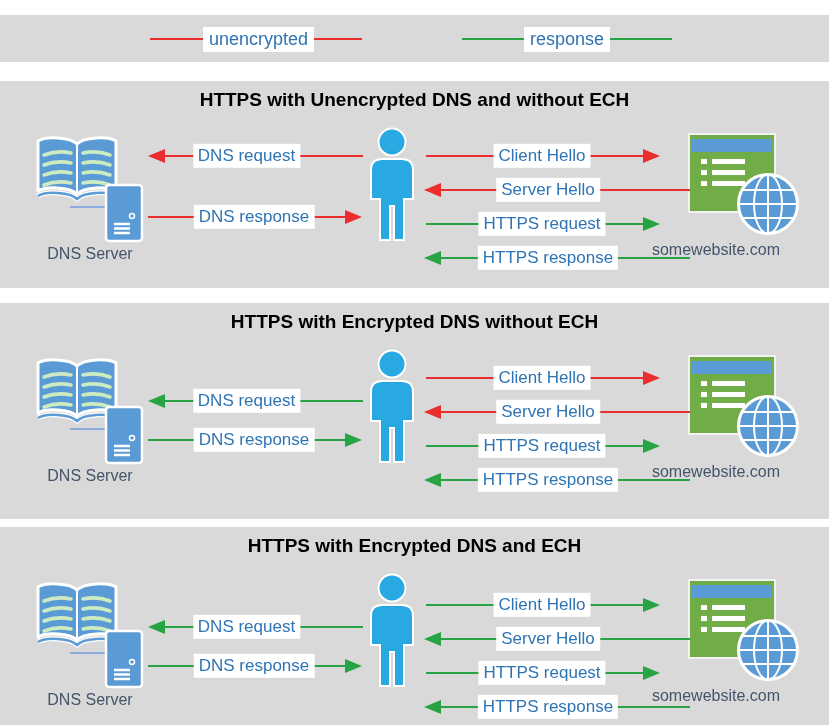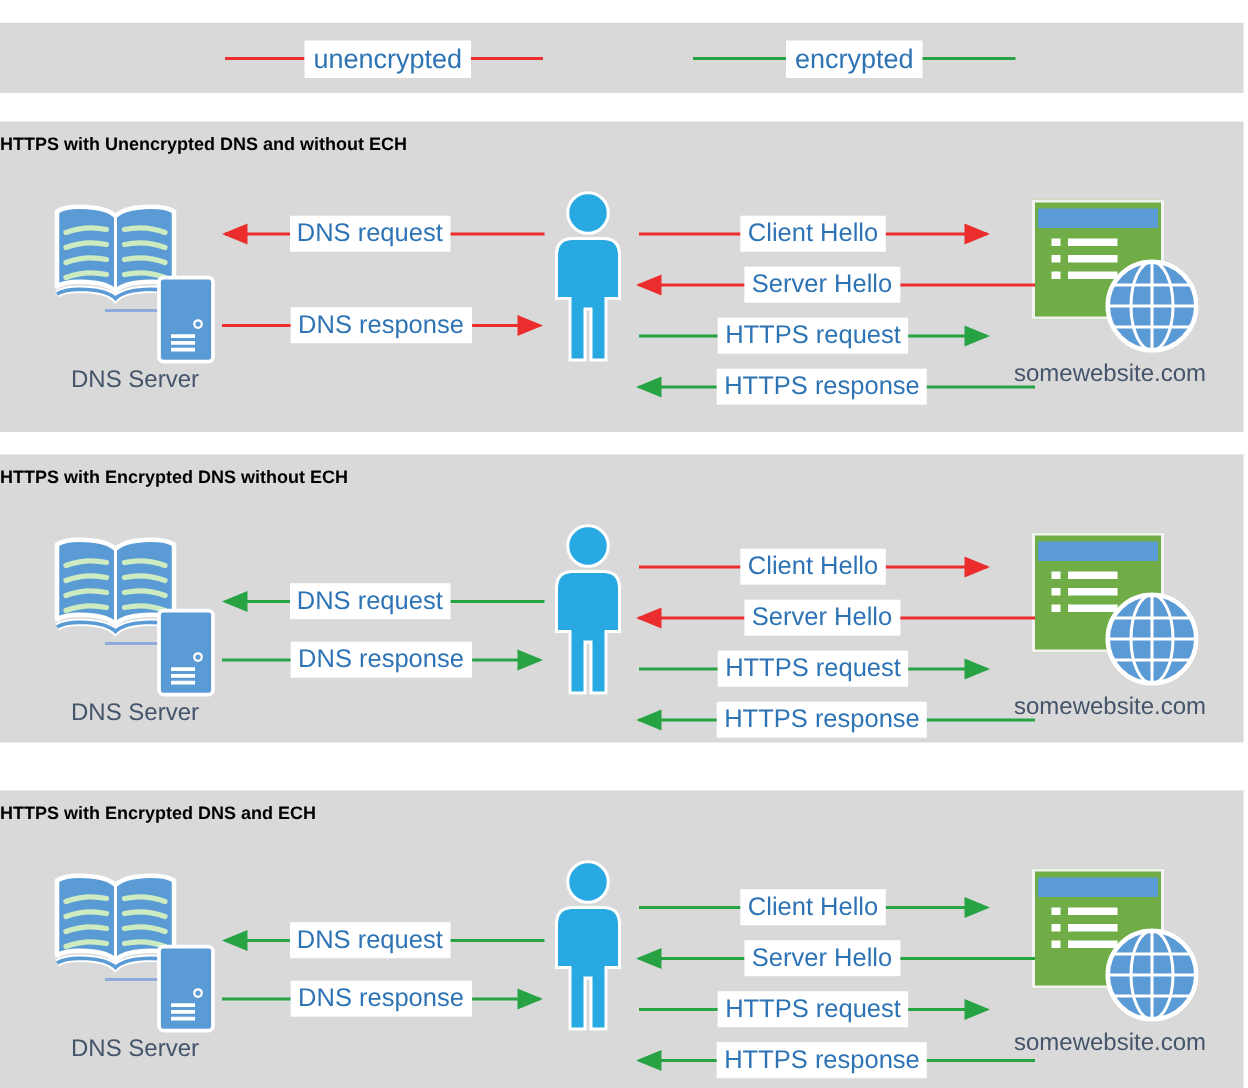--- a/index.html
+++ b/index.html
@@ -2,22 +2,22 @@
 <html><head>
 <meta charset="utf-8">
 <style>
   html,body{margin:0;padding:0;background:#ffffff;font-family:"Liberation Sans",sans-serif;}
   #app{position:relative;width:832px;height:725px;background:#ffffff;overflow:hidden;margin-top:15px;}
 
   .graybar{position:absolute;left:0;width:829px;background:#d9d9d9;}
   #legend{top:0;height:47px;}
   .panel{position:absolute;left:0;width:829px;background:#d9d9d9;}
 
-  .ptitle{position:absolute;top:8px;left:0;width:100%;margin:0;
-          font-size:12px;font-weight:bold;color:#000;}
+  .ptitle{position:absolute;top:8px;left:0;width:100%;margin:0;text-align:center;
+          font-size:19px;font-weight:bold;color:#000;}
 
   
   .arrow{position:absolute;height:22px;}
   .unenc{color:#ec2d2d;}
   .enc{color:#27a344;}
   .arrow .line{position:absolute;left:2px;right:2px;top:10px;height:2px;background:currentColor;}
   .arrow .head{position:absolute;top:4px;width:0;height:0;
                border-top:7px solid transparent;border-bottom:7px solid transparent;}
   .dir-left .head{left:0;border-right:17px solid currentColor;}
   .dir-right .head{right:0;border-left:17px solid currentColor;}
@@ -44,36 +44,36 @@
   .person{position:absolute;left:362px;top:46px;}
 
   
   .browser{position:absolute;left:688px;top:52px;width:88px;height:80px;
            background:#70ad47;border:2px solid #f2f2f2;box-sizing:border-box;}
   .titlebar{position:absolute;left:2px;right:2px;top:4px;height:13px;background:#5b9bd5;}
   .listrow{position:absolute;left:11px;height:5px;}
   .listrow .dot{position:absolute;left:0;top:0;width:6px;height:5px;background:#fff;}
   .listrow .bar{position:absolute;left:11px;top:0;width:33px;height:5px;background:#fff;}
   .globe{position:absolute;left:735px;top:90px;}
-  .site-cap{left:660px;top:160px;width:160px;}
+  .site-cap{left:636px;top:160px;width:160px;}
 </style>
 </head>
 <body>
 
 <div id="app">
 
   <div id="legend" class="graybar">
     <div class="legend-item unenc" style="left:150px;">
       <span class="seg" style="width:53px;"></span>
       <span class="lbl">unencrypted</span>
       <span class="seg" style="width:48px;"></span>
     </div>
     <div class="legend-item enc" style="left:462px;">
       <span class="seg" style="width:62px;"></span>
-      <span class="lbl">encrypted</span>
+      <span class="lbl">response</span>
       <span class="seg" style="width:62px;"></span>
     </div>
   </div>
 
   <section class="panel" style="top:66px;height:207px;">
     <h2 class="ptitle">HTTPS with Unencrypted DNS and without ECH</h2>
 
     <div class="book">
       <svg width="88" height="72" viewBox="0 0 88 72">
         <path d="M44,11 C37,4 13,3 5,8 L5,58 C13,53 37,54 44,61 C51,54 75,53 83,58 L83,8 C75,3 51,4 44,11 Z" fill="#5b9bd5" stroke="#fff" stroke-width="3" stroke-linejoin="round"></path>
@@ -167,21 +167,21 @@
         <span class="head"></span>
       <span class="albl">HTTPS request</span>
     </div>
     <div class="arrow enc dir-left" style="left:424px;top:166px;width:268px;">
       <span class="line"></span>
         <span class="head"></span>
       <span class="albl">HTTPS response</span>
     </div>
   </section>
 
-  <section class="panel" style="top:288px;height:192px;">
+  <section class="panel" style="top:288px;height:216px;">
     <h2 class="ptitle">HTTPS with Encrypted DNS without ECH</h2>
 
     <div class="book">
       <svg width="88" height="72" viewBox="0 0 88 72">
         <path d="M44,11 C37,4 13,3 5,8 L5,58 C13,53 37,54 44,61 C51,54 75,53 83,58 L83,8 C75,3 51,4 44,11 Z" fill="#5b9bd5" stroke="#fff" stroke-width="3" stroke-linejoin="round"></path>
         <path d="M5,63 C13,58 37,59 44,66 C51,59 75,58 83,63" fill="none" stroke="#fff" stroke-width="5"></path>
         <path d="M5,63 C13,58 37,59 44,66 C51,59 75,58 83,63" fill="none" stroke="#5b9bd5" stroke-width="2.5"></path>
         <line x1="44" y1="11" x2="44" y2="61" stroke="#fff" stroke-width="2"></line>
         <g stroke="#cdebc0" stroke-width="3.5" stroke-linecap="round" fill="none">
           <path d="M11,22 Q24,17 38,20"></path>

